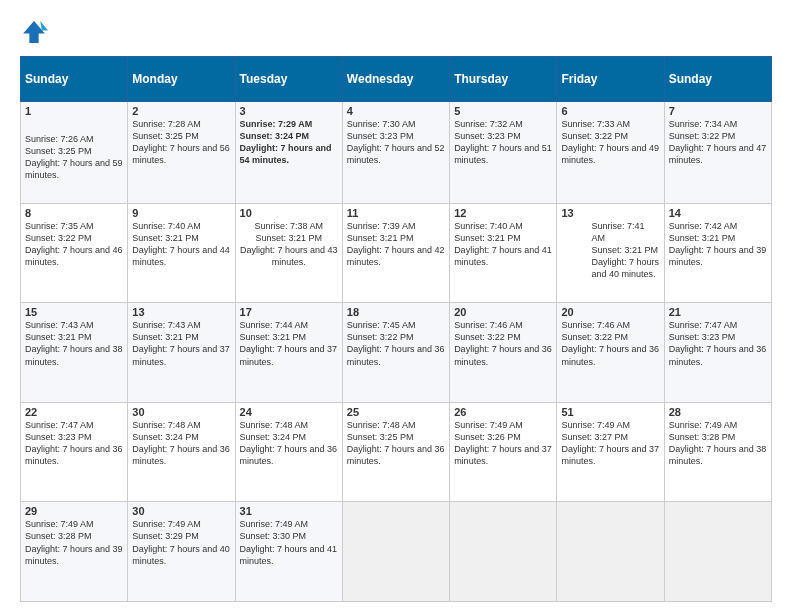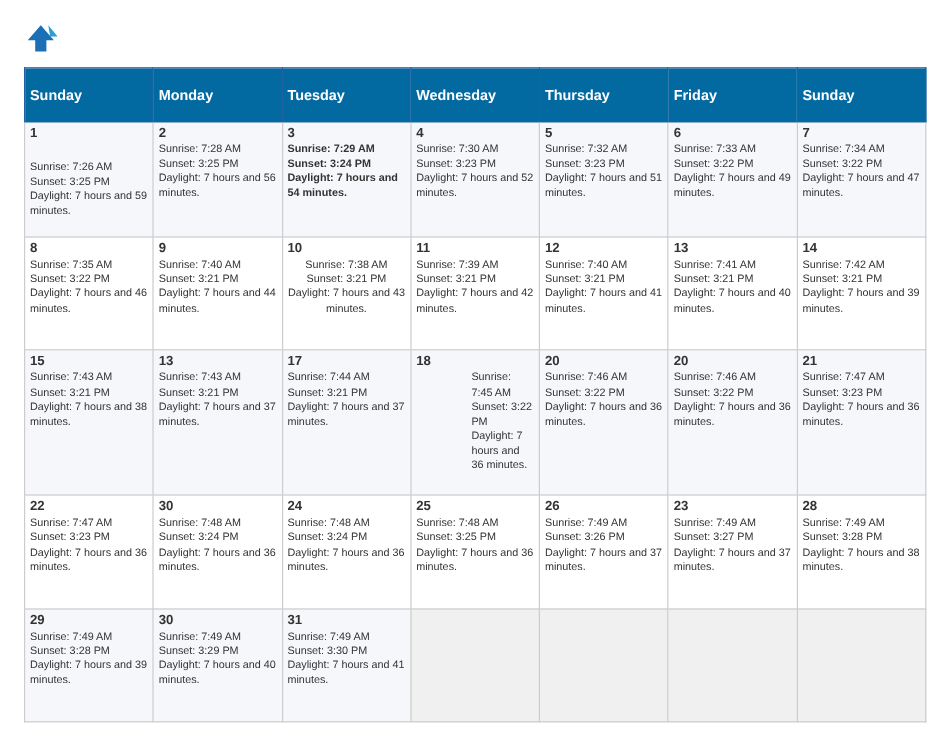--- a/index.html
+++ b/index.html
@@ -205,21 +205,21 @@
 Daylight: 7 hours and 42 minutes.</div>
           </td>
           <td>
             <span class="day-num">12</span>
             <div class="cell-text" style="white-space: pre-line;">Sunrise: 7:40 AM
 Sunset: 3:21 PM
 Daylight: 7 hours and 41 minutes.</div>
           </td>
           <td>
             <span class="day-num">13</span>
-            <div class="cell-text" style="white-space: pre-line;">Sunrise: 7:41 AM
+            <div class="cell-text" style="white-space: pre-line; margin-left: 30px;">Sunrise: 7:41 AM
 Sunset: 3:21 PM
 Daylight: 7 hours and 40 minutes.</div>
           </td>
           <td>
             <span class="day-num">14</span>
             <div class="cell-text" style="white-space: pre-line;">Sunrise: 7:42 AM
 Sunset: 3:21 PM
 Daylight: 7 hours and 39 minutes.</div>
           </td>
         </tr>
@@ -237,21 +237,21 @@
 Daylight: 7 hours and 37 minutes.</div>
           </td>
           <td>
             <span class="day-num">17</span>
             <div class="cell-text" style="white-space: pre-line;">Sunrise: 7:44 AM
 Sunset: 3:21 PM
 Daylight: 7 hours and 37 minutes.</div>
           </td>
           <td>
             <span class="day-num">18</span>
-            <div class="cell-text" style="white-space: pre-line; margin-left: 46px;">Sunrise: 7:45 AM
+            <div class="cell-text" style="white-space: pre-line;">Sunrise: 7:45 AM
 Sunset: 3:22 PM
 Daylight: 7 hours and 36 minutes.</div>
           </td>
           <td>
             <span class="day-num">20</span>
             <div class="cell-text" style="white-space: pre-line;">Sunrise: 7:46 AM
 Sunset: 3:22 PM
 Daylight: 7 hours and 36 minutes.</div>
           </td>
           <td>
@@ -292,21 +292,21 @@
 Sunset: 3:25 PM
 Daylight: 7 hours and 36 minutes.</div>
           </td>
           <td>
             <span class="day-num">26</span>
             <div class="cell-text" style="white-space: pre-line;">Sunrise: 7:49 AM
 Sunset: 3:26 PM
 Daylight: 7 hours and 37 minutes.</div>
           </td>
           <td>
-            <span class="day-num">23</span>
+            <span class="day-num">51</span>
             <div class="cell-text" style="white-space: pre-line;">Sunrise: 7:49 AM
 Sunset: 3:27 PM
 Daylight: 7 hours and 37 minutes.</div>
           </td>
           <td>
             <span class="day-num">28</span>
             <div class="cell-text" style="white-space: pre-line;">Sunrise: 7:49 AM
 Sunset: 3:28 PM
 Daylight: 7 hours and 38 minutes.</div>
           </td>

